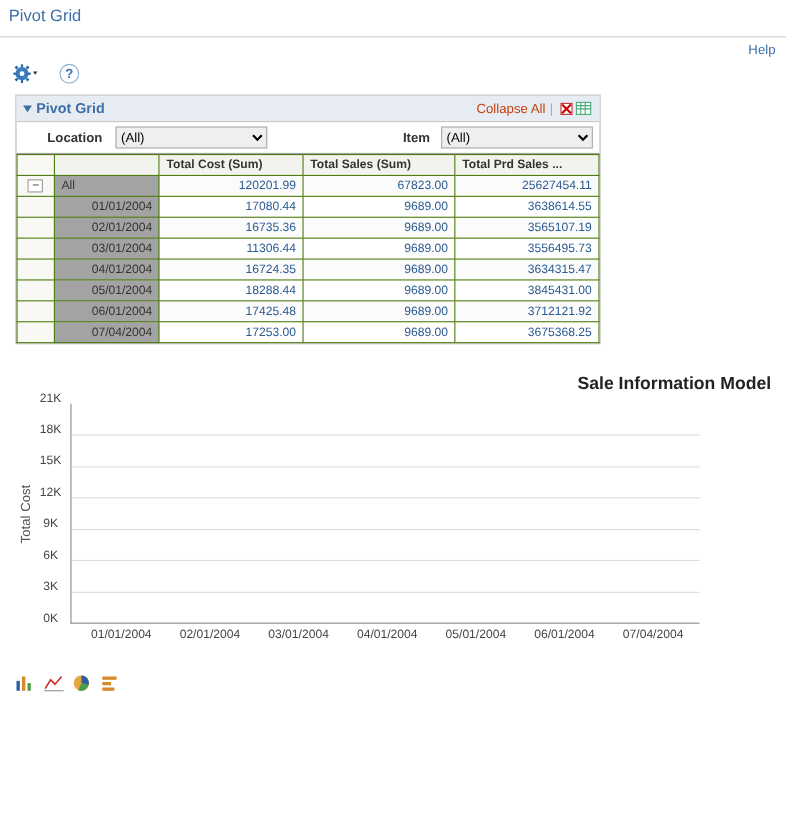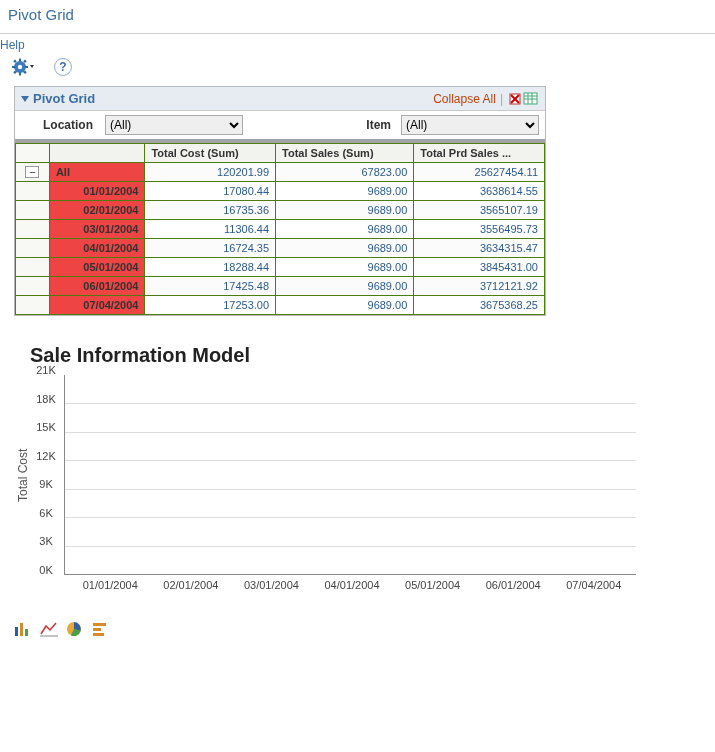--- a/index.html
+++ b/index.html
@@ -11,21 +11,21 @@
     color: #333;
     width: 715px;
   }
   .page-title {
     color: #3c6fa8;
     font-size: 15px;
     padding: 6px 8px 10px 8px;
     border-bottom: 1px solid #d0d0d0;
   }
   .help-row {
-    text-align: left;
+    text-align: right;
     padding: 4px 10px 2px 0;
     color: #3c6fa8;
     cursor: pointer;
   }
   .toolbar {
     display: flex;
     align-items: center;
     gap: 18px;
     padding: 4px 10px 10px 12px;
   }
@@ -59,21 +59,21 @@
     width: 0; height: 0; border-left: 4px solid transparent; border-right: 4px solid transparent;
     border-top: 6px solid #3c6fa8;
   }
   .collapse-link { color: #c2410c; cursor: pointer; }
   .sep { color: #aaa; margin: 0 4px; }
   .act-icon { display: inline-flex; align-items: center; cursor: pointer; }
   .filter-row {
     display: flex;
     align-items: center;
     padding: 4px 6px;
-    border-bottom: 4px solid #a3a3a3;
+    border-bottom: 1px solid #a3a3a3;
     gap: 6px;
   }
   .filter-label { font-weight: bold; width: 78px; text-align: right; padding-right: 6px; }
   .filter-label2 { font-weight: bold; width: 36px; text-align: right; padding-right: 4px; }
   select.filter-sel {
     font-family: Arial; font-size: 12px;
     width: 138px; height: 20px;
     border: 1px solid #aaa;
   }
   .spacer-f { flex: 1; }
@@ -92,40 +92,41 @@
     background: #f2f2ee;
     font-weight: bold;
     text-align: left;
   }
   table.pivot col.lead { width: 26px; }
   table.pivot col.cat { width: 76px; }
   table.pivot col.c1 { width: 104px; }
   table.pivot col.c2 { width: 110px; }
   table.pivot col.c3 { width: 104px; }
   table.pivot .num { text-align: right; color: #2a5a92; }
-  table.pivot .rowhead { background: #ef4444; font-weight: bold; text-align: right; }
+  table.pivot .rowhead { background: #a3a3a3; font-weight: normal; text-align: right; }
   table.pivot .lead-cell { background: #f8f8f4; text-align: center; }
   .minus-btn {
     width: 14px; height: 12px; border: 1px solid #999; background: #fff;
     display: inline-flex; align-items: center; justify-content: center;
     font-size: 11px; line-height: 8px; cursor: pointer;
   }
   table.pivot tbody tr:nth-child(odd) td.num { background: #fbfbfb; }
   table.pivot tbody tr:nth-child(even) td.num { background: #fff; }
 
   
   .chart-area {
     margin: 28px 14px 10px 14px;
   }
   .chart-title {
-    font-size: 20px;
+    font-size: 16px;
     font-weight: bold;
     color: #222;
     margin-bottom: 8px;
     margin-left: 16px;
+    text-align: right;
   }
   .chart-frame {
     display: flex;
     align-items: flex-start;
   }
   .yaxis-label {
     writing-mode: vertical-rl;
     transform: rotate(180deg);
     font-size: 12px;
     color: #555;

